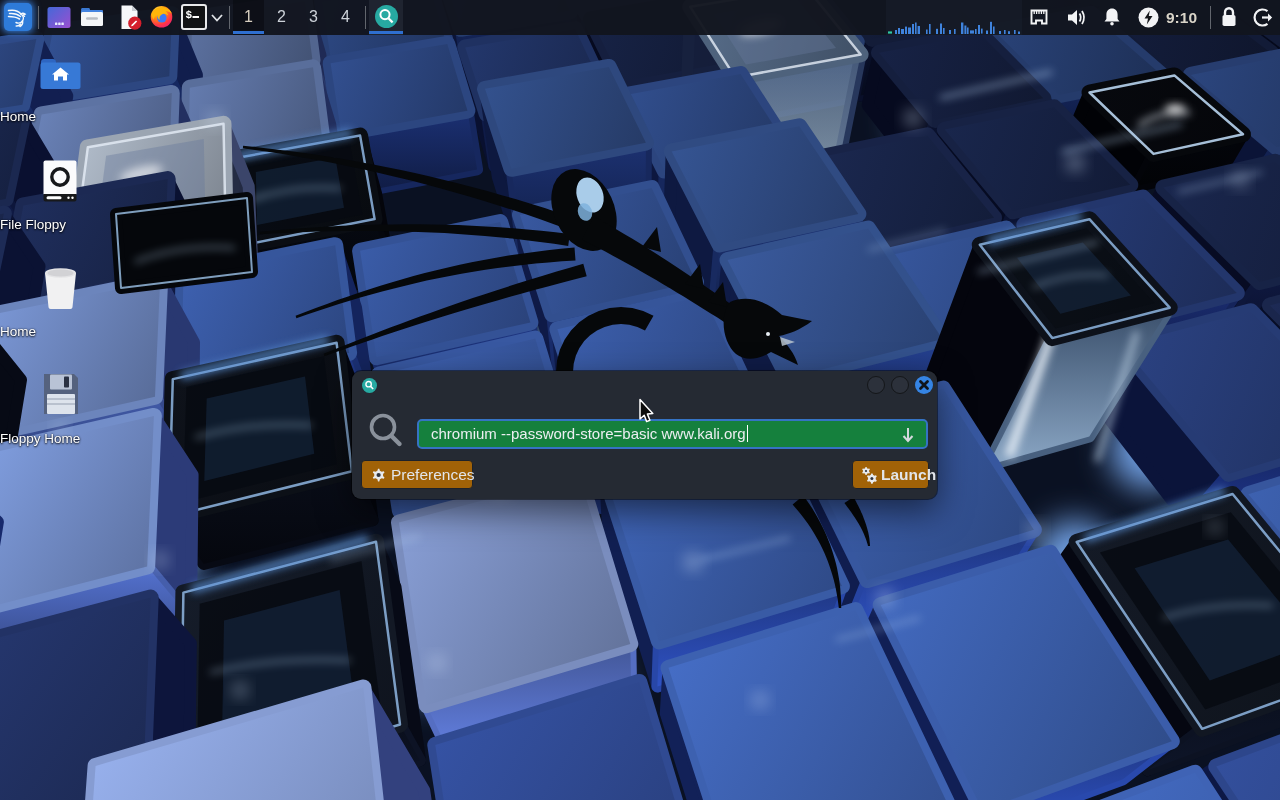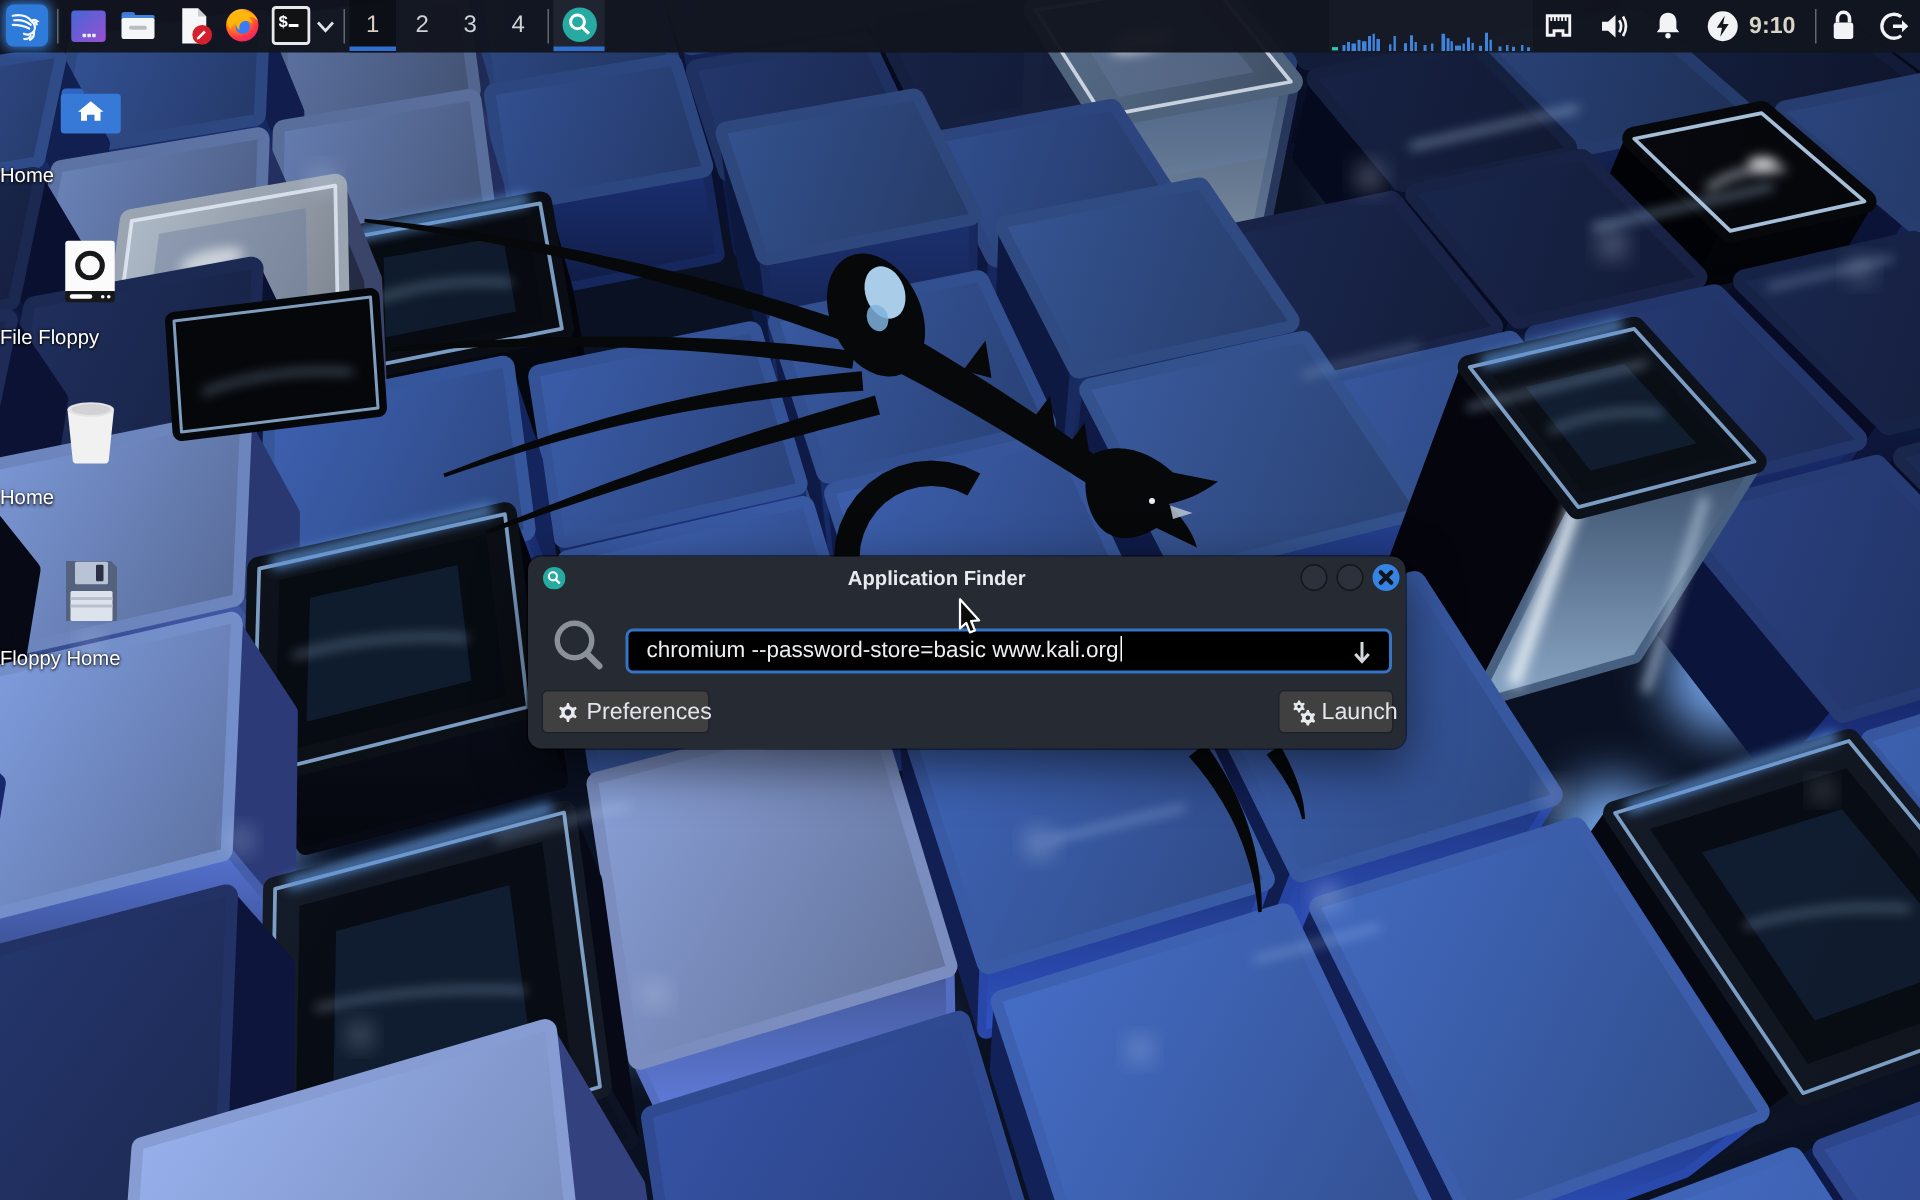--- a/index.html
+++ b/index.html
@@ -13,23 +13,23 @@
 .underline { position:absolute; bottom:1px; height:3px; background:#2f6fd0; }
 #icons .di { position:absolute; width:120px; text-align:left; color:#fff;
   font-size:13.5px; text-shadow:0 1px 2px rgba(0,0,0,0.9), 0 0 2px rgba(0,0,0,0.7); }
 #dlg { position:absolute; left:352px; top:371px; width:585px; height:128px;
   background:#252a33; border-radius:9px; box-shadow:0 12px 34px rgba(0,0,0,0.55), 0 0 0 1px rgba(0,0,0,0.45);
   z-index:40; }
 #dlg .title { position:absolute; top:0; left:0; right:40px; height:27px; text-align:center;
   font-weight:bold; font-size:13.5px; color:#e8eaee; line-height:29px; }
 .wbtn { position:absolute; top:5px; width:18px; height:18px; border-radius:50%; }
 #entry { position:absolute; left:65px; top:48px; width:511px; height:30px;
-  background:#000000; border:2px solid #3573c4; border-radius:5px; color:#eceef1;
+  background:#15803d; border:2px solid #3573c4; border-radius:5px; color:#eceef1;
   font-size:15px; line-height:26px; padding-left:12px; }
-.btn { position:absolute; top:89px; height:29px; background:#404040;
+.btn { position:absolute; top:89px; height:29px; background:#a16207;
   border:1px solid #1e222a; border-radius:4px; color:#e2e5ea; font-size:15.5px;
   line-height:27px; }
 </style></head>
 <body>
 <div id="wall">
     <svg xmlns="http://www.w3.org/2000/svg" width="1280" height="800" style="display:block" viewBox="0 0 1280 800">
 <defs>
         <filter id="bl8" x="-80%" y="-80%" width="260%" height="260%">
           <feGaussianBlur stdDeviation="8"></feGaussianBlur>
         </filter>
@@ -1328,21 +1328,20 @@
   </svg>
   <div class="di" style="left:0px;top:431px">Floppy Home</div>
 </div>
 
 <div id="dlg">
   <svg style="position:absolute;left:10px;top:7px" width="15" height="15" viewBox="0 0 15 15">
     <circle cx="7.5" cy="7.5" r="7.5" fill="#27aaa2"></circle>
     <circle cx="6.6" cy="6.2" r="2.7" fill="none" stroke="#fff" stroke-width="1.4"></circle>
     <line x1="8.6" y1="8.4" x2="11.2" y2="11" stroke="#fff" stroke-width="1.5"></line>
   </svg>
-  <div class="title">Application Finder</div>
 
   <div class="wbtn" style="left:515px;background:#2c313b;border:1.5px solid #141619"></div>
   <div class="wbtn" style="left:539px;background:#2c313b;border:1.5px solid #141619"></div>
   <div class="wbtn" style="left:563px;background:#3584e4"></div>
   <svg style="position:absolute;left:566px;top:8px" width="12" height="12" viewBox="0 0 12 12">
     <path d="M2.5 2.5 L9.5 9.5 M9.5 2.5 L2.5 9.5" stroke="#10151c" stroke-width="2.8" stroke-linecap="round"></path>
   </svg>
 
   <svg style="position:absolute;left:14px;top:40px" width="40" height="40" viewBox="0 0 40 40">
     <circle cx="17" cy="16" r="11.5" fill="none" stroke="#8a919b" stroke-width="3.6"></circle>
@@ -1353,21 +1352,21 @@
     <line x1="8" y1="1" x2="8" y2="13" stroke="#d4d8dd" stroke-width="2"></line>
     <path d="M3.5 9 L8 14 L12.5 9" fill="none" stroke="#d4d8dd" stroke-width="2"></path>
   </svg>
   <div class="btn" style="left:9px;width:112px;">
     <svg style="position:absolute;left:8px;top:6px" width="16" height="16" viewBox="0 0 16 16">
       <path d="M8 0.5 L9.3 0.5 L9.9 2.6 a5.5 5.5 0 0 1 1.8 1.0 L13.8 3 L14.5 4.2 L13 5.8 a5.5 5.5 0 0 1 0 2.1 L14.5 9.4 L13.8 10.6 L11.7 10 a5.5 5.5 0 0 1 -1.8 1.0 L9.3 13.2 L8 13.2 L7.4 11 a5.5 5.5 0 0 1 -1.8 -1.0 L3.5 10.6 L2.8 9.4 L4.3 7.9 a5.5 5.5 0 0 1 0 -2.1 L2.8 4.2 L3.5 3 L5.6 3.6 a5.5 5.5 0 0 1 1.8 -1.0 Z" fill="#e8eaed" transform="translate(0,1.2)"></path>
       <circle cx="8.6" cy="8" r="2.1" fill="#2e333d"></circle>
     </svg>
     <span style="margin-left:29px">Preferences</span>
   </div>
-  <div class="btn" style="left:500px;width:77px;">
+  <div class="btn" style="left:500px;width:77px;font-weight:bold;">
     <svg style="position:absolute;left:8px;top:5px" width="17" height="18" viewBox="0 0 17 18">
       <g fill="#e8eaed">
         <path d="M4.5 1 L5.6 1 L6 2.2 a3.2 3.2 0 0 1 1.0 0.6 L8.3 2.5 L8.9 3.4 L8 4.4 a3.2 3.2 0 0 1 0 1.2 L8.9 6.6 L8.3 7.5 L7 7.2 a3.2 3.2 0 0 1 -1.0 0.6 L5.6 9 L4.5 9 L4.1 7.8 a3.2 3.2 0 0 1 -1.0 -0.6 L1.8 7.5 L1.2 6.6 L2 5.6 a3.2 3.2 0 0 1 0 -1.2 L1.2 3.4 L1.8 2.5 L3.1 2.8 a3.2 3.2 0 0 1 1.0 -0.6 Z"></path>
         <circle cx="5" cy="5" r="1.1" fill="#2e333d"></circle>
       </g>
       <g fill="#e8eaed">
         <path d="M10.2 7.4 L11.6 7.4 L12.1 9 a4.2 4.2 0 0 1 1.3 0.75 L15 9.3 L15.8 10.5 L14.7 11.8 a4.2 4.2 0 0 1 0 1.5 L15.8 14.6 L15 15.8 L13.4 15.4 a4.2 4.2 0 0 1 -1.3 0.75 L11.6 17.7 L10.2 17.7 L9.7 16.1 a4.2 4.2 0 0 1 -1.3 -0.75 L6.8 15.8 L6 14.6 L7.1 13.3 a4.2 4.2 0 0 1 0 -1.5 L6 10.5 L6.8 9.3 L8.4 9.75 a4.2 4.2 0 0 1 1.3 -0.75 Z"></path>
         <circle cx="10.9" cy="12.55" r="1.5" fill="#2e333d"></circle>
       </g>
     </svg>

